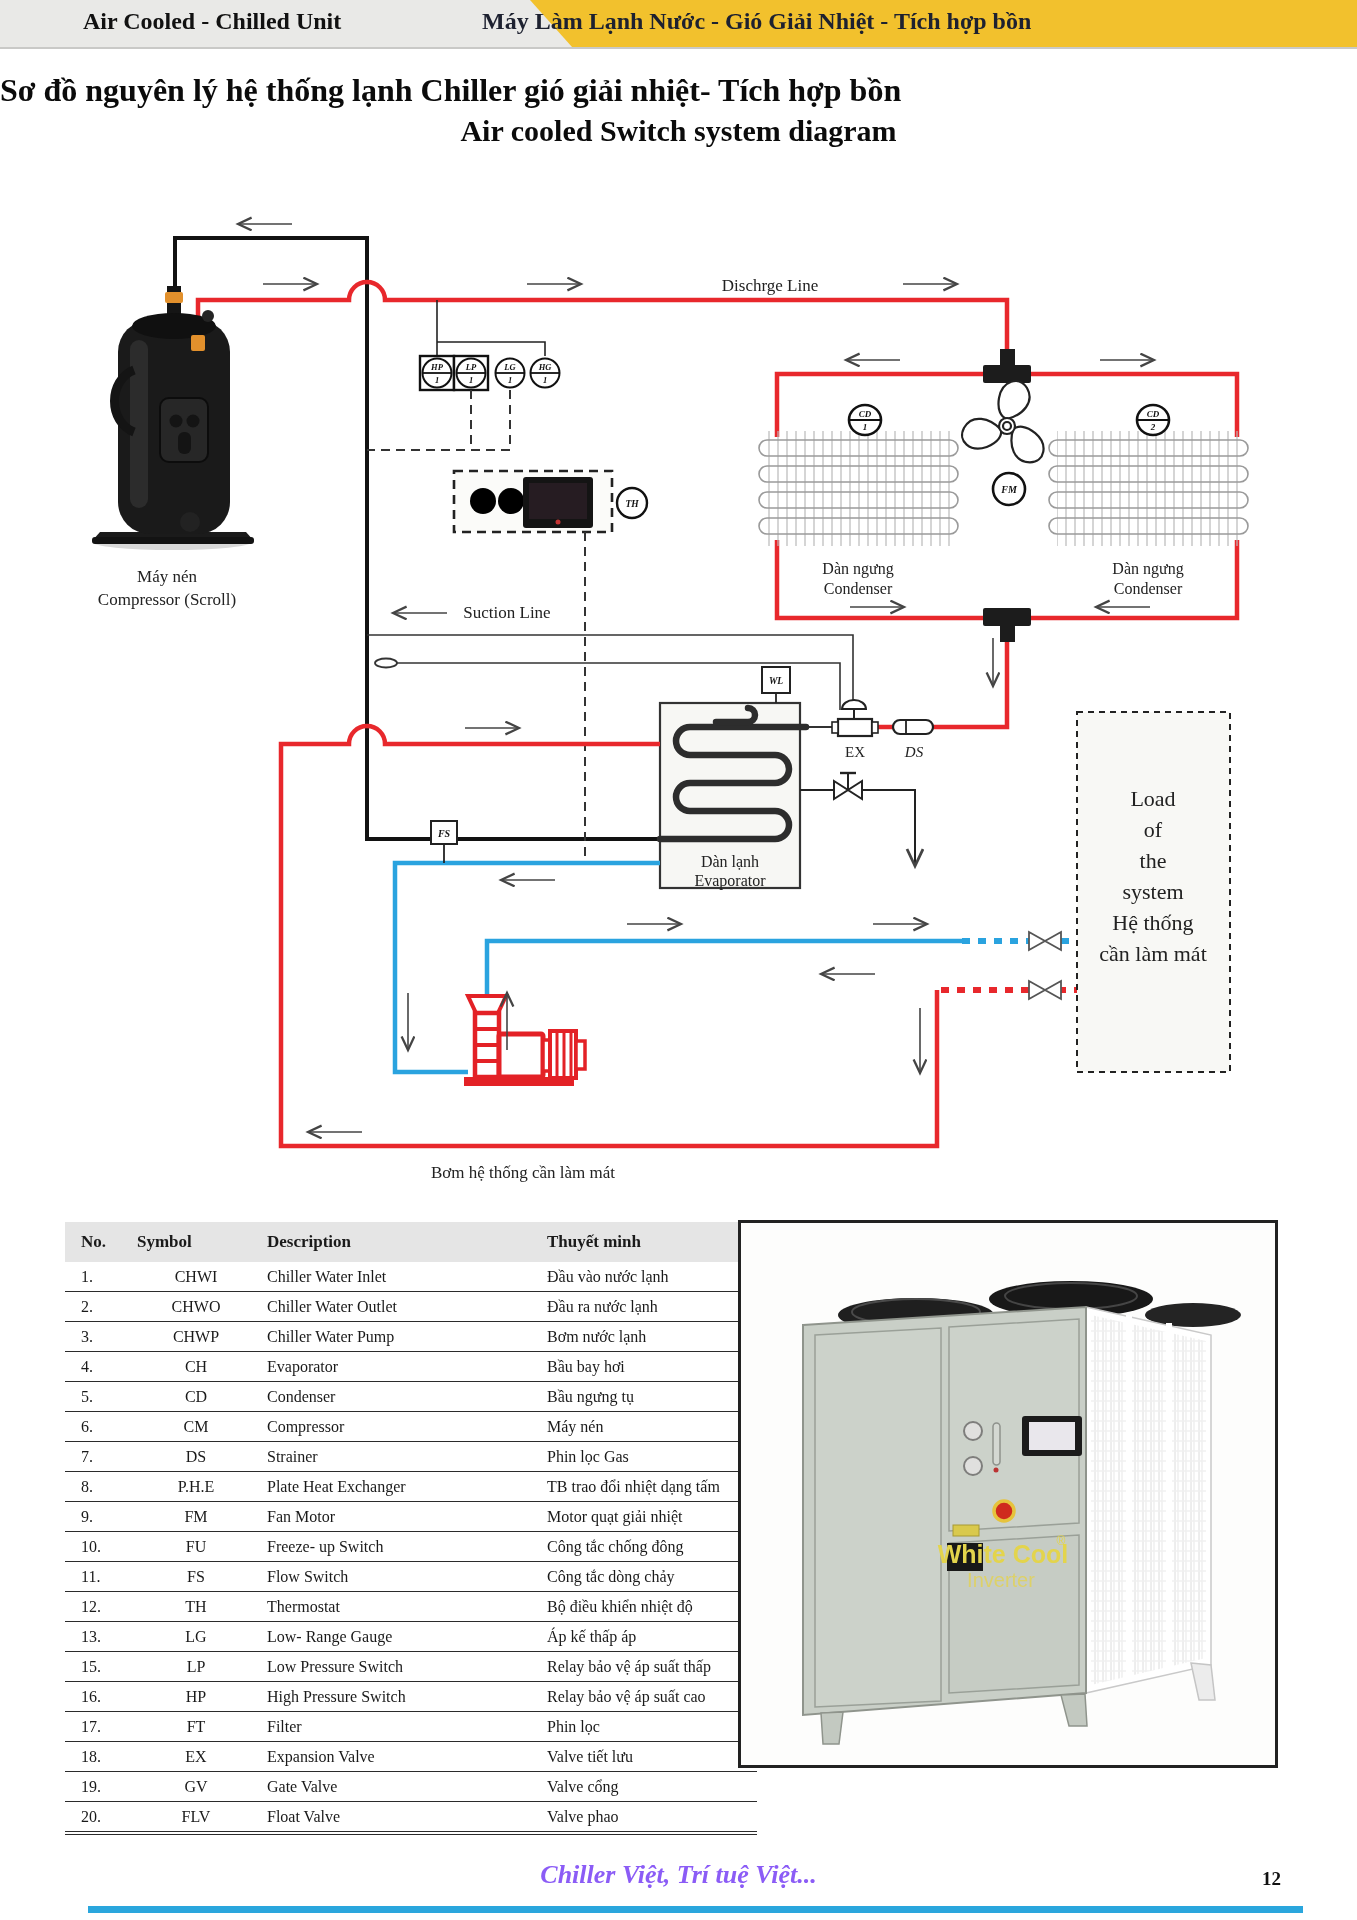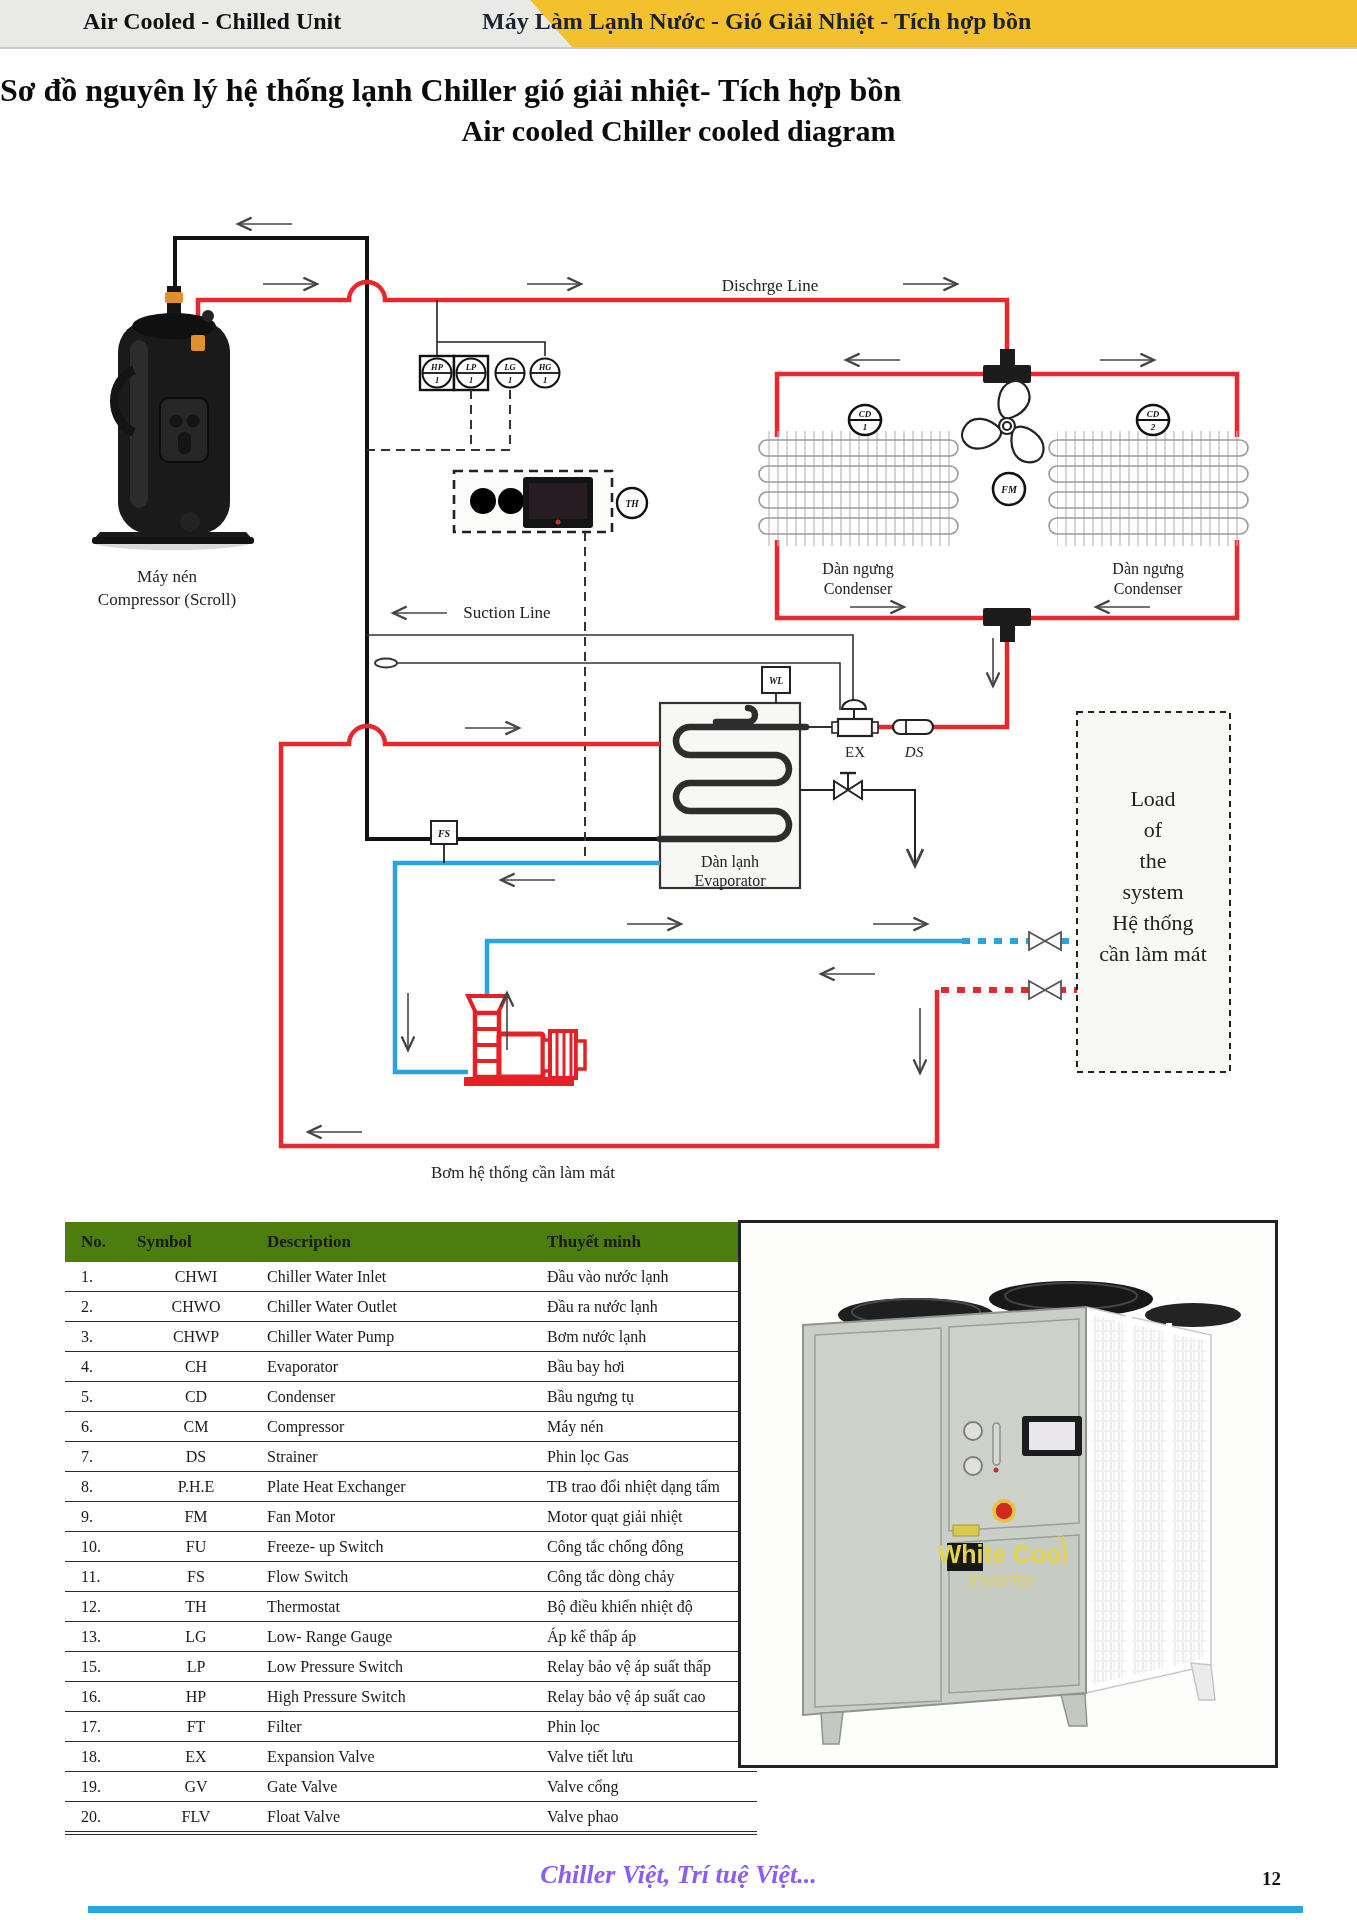--- a/index.html
+++ b/index.html
@@ -16,21 +16,21 @@
   .title2{position:absolute;left:0;top:114px;width:1357px;text-align:center;font-size:30px;font-weight:bold;color:#0b0b0b;}
 
   
   #schematic{position:absolute;left:0;top:170px;}
   text.lbl{font-family:"Liberation Serif","DejaVu Serif",serif;fill:#222;}
   text.tag{font-family:"Liberation Serif","DejaVu Serif",serif;font-weight:bold;font-style:italic;fill:#111;}
 
   
   #legend{position:absolute;left:65px;top:1222px;width:692px;border-collapse:collapse;
           font-size:16px;}
-  #legend th{background:#4d7c0f;font-weight:bold;font-size:17px;text-align:left;height:40px;padding:0;}
+  #legend th{background:#e5e5e5;font-weight:bold;font-size:17px;text-align:left;height:40px;padding:0;}
   #legend td{height:29px;padding:0;border-bottom:1.6px solid #2b2b2b;font-size:16px;}
   #legend tr.last td{border-bottom:4px double #2b2b2b;}
   .c-no{width:56px;padding-left:16px !important;}
   .c-sym{width:118px;text-align:center;}
   .c-desc{width:266px;padding-left:12px !important;margin-top:24px;}
   .c-vi{padding-left:14px !important;}
 
   
   .photo-box{position:absolute;left:738px;top:1220px;width:540px;height:548px;
              border:3px solid #222;background:#fdfdfc;box-sizing:border-box;}
@@ -45,21 +45,21 @@
 <body>
 
 <div class="band"></div>
 <svg class="band-yellow" width="1357" height="47" viewBox="0 0 1357 47">
   <polygon points="530,0 1357,0 1357,47 572,47" fill="#f2c12d"></polygon>
 </svg>
 <div class="band-left-text">Air Cooled - Chilled Unit</div>
 <div class="band-right-text">Máy Làm Lạnh Nước - Gió Giải Nhiệt - Tích hợp bồn</div>
 
 <div class="title1">Sơ đồ nguyên lý hệ thống lạnh Chiller gió giải nhiệt- Tích hợp bồn</div>
-<div class="title2">Air cooled Chiller cooled diagram</div>
+<div class="title2">Air cooled Switch system diagram</div>
 
 <svg id="schematic" width="1357" height="1030" viewBox="0 0 1357 1030">
   <defs>
     <marker id="ah" markerWidth="12" markerHeight="10" refX="9" refY="4.5" orient="auto">
       <path d="M0.5,0.5 L9,4.5 L0.5,8.5" fill="none" stroke="#444" stroke-width="1.4"></path>
     </marker>
     <pattern id="fins" width="9" height="10" patternUnits="userSpaceOnUse">
       <line x1="4" y1="0" x2="4" y2="10" stroke="#b9b9b9" stroke-width="1.2"></line>
     </pattern>
   </defs>

